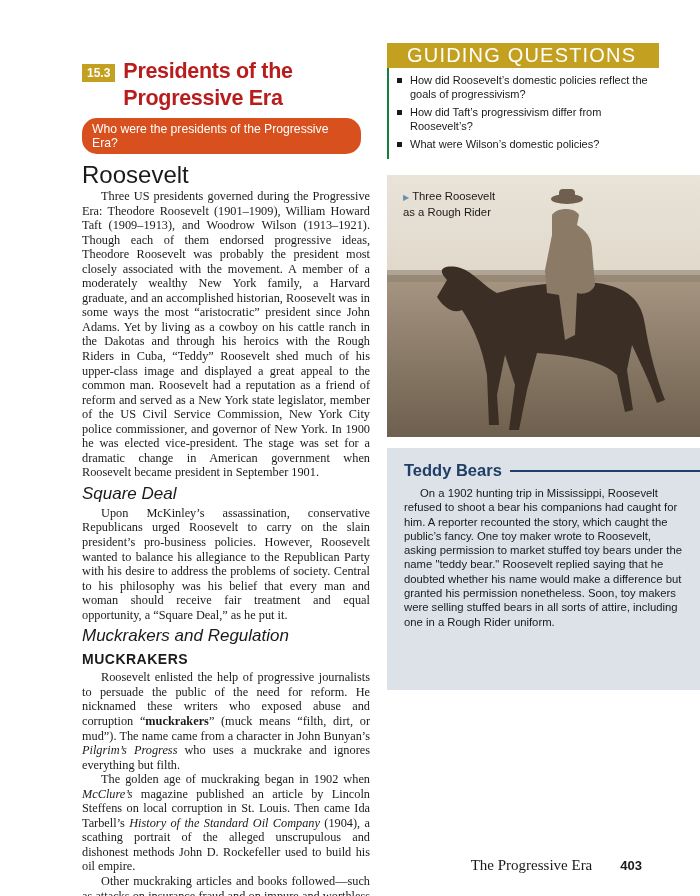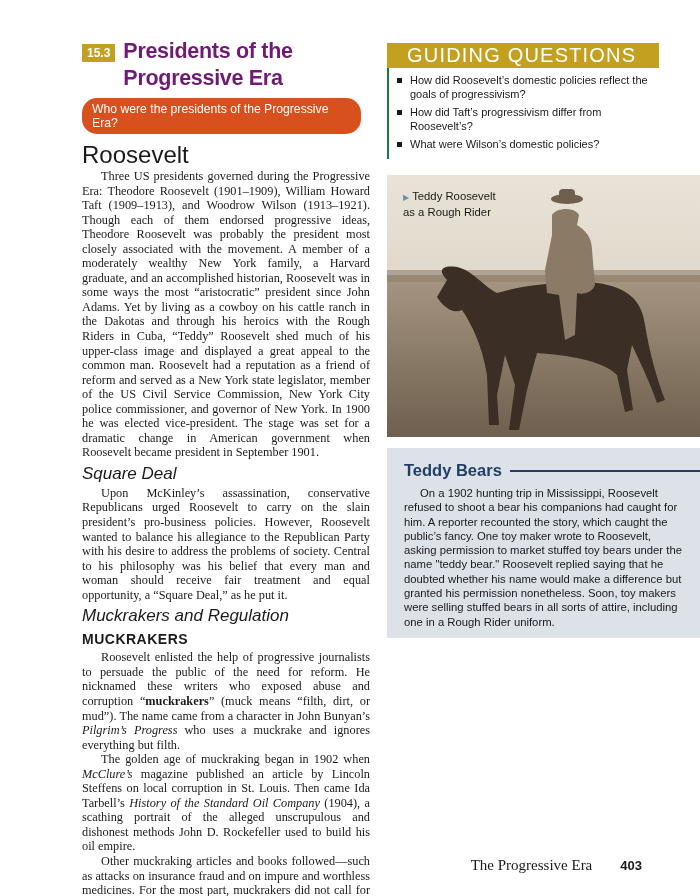--- a/index.html
+++ b/index.html
@@ -2,42 +2,42 @@
 <html><head>
 <meta charset="utf-8">
 <style>
   html, body { margin:0; padding:0; }
   body { width:700px; height:896px; background:#ffffff; position:relative; overflow:hidden; color:#1a1a1a; }
   .sans { font-family:"Liberation Sans", "DejaVu Sans", sans-serif; }
   .serif { font-family:"Liberation Serif", "DejaVu Serif", serif; }
 
   
   #left { position:absolute; left:82px; top:38px; width:288px; }
-  .title-row { display:flex; align-items:flex-start; }
+  .title-row { display:flex; align-items:flex-start;margin-top:20px; }
   .sec-badge { background:#c4a021; color:#fff; font-weight:bold; font-size:12px; padding:2px 5px; margin-top:6px; margin-right:8px; line-height:14px; }
-  .sec-title { font-weight:bold; font-size:21.5px; line-height:27px; color:#701a75; letter-spacing:-0.3px; }
+  .sec-title { font-weight:bold; font-size:21.5px; line-height:27px; color:#b91c1c; letter-spacing:-0.3px; }
   .essential { margin-top:6px; margin-left:0; background:#d9501f; color:#fff; font-size:12.2px; padding:4px 10px; line-height:14px; width:259px;border-radius:15px; }
   h2.main-h { font-weight:normal; font-size:24px; margin:9px 0 2px 0; line-height:24px; }
   h3.sub-h { font-style:italic; font-size:17px; font-weight:normal; margin:4px 0 2px 0; line-height:20px; }
   h4.cap-h { font-weight:bold; font-size:14px; letter-spacing:0.5px; margin:5px 0 2px 0; line-height:17px; }
   p.body { margin:0; font-size:12.3px; line-height:14.55px; text-indent:19px; text-align:justify; }
   p.body b { font-weight:bold; }
 
   
   #gq { position:absolute; left:387px; top:43px; width:272px; }
   .gq-head { background:#c4a021; color:#fff; font-size:20px; letter-spacing:1.2px; padding:5px 20px; line-height:15px; }
   .gq-body { border-left:2px solid #15803d; padding:6px 0 2px 8px; }
   .gq-item { display:flex; font-size:11px; line-height:13.5px; color:#1a1a1a; margin-bottom:5px; }
   .gq-bullet { width:5px; height:5px; background:#1a1a1a; margin-top:4px; margin-right:8px; flex-shrink:0; }
 
   #photo { position:absolute; left:387px; top:175px; width:313px; height:262px; overflow:hidden; background:#d8cfc0; }
   .caption { position:absolute; left:16px; top:14px; font-size:11.3px; line-height:14px; color:#1a1a1a; }
   .caption .tri { color:#6b8fb3; font-size:8px; margin-right:3px; }
 
-  #sidebar { position:absolute; left:387px; top:448px; width:313px; height:190px; background:#dde1e8; }
+  #sidebar { position:absolute; left:387px; top:448px; width:313px; height:242px; background:#dde1e8; }
   .sb-title-row { display:flex; align-items:center; padding:13px 0 0 17px; }
   .sb-title { font-weight:bold; font-size:16.5px; color:#1f3f66; white-space:nowrap; }
   .sb-rule { flex:1; height:2px; background:#1f3f66; margin-left:8px; }
   .sb-text { padding:6px 14px 0 17px; font-size:11.3px; line-height:14.3px; color:#1a1a1a; text-indent:16px; margin:0; }
 
   #footer { position:absolute; right:58px; top:857px; display:flex; align-items:baseline; }
   .f-title { font-size:15px; margin-right:28px; }
   .f-page { font-size:13px; font-weight:bold; }
 </style>
 </head>
@@ -100,21 +100,21 @@
     <rect x="0" y="100" width="313" height="162" fill="url(#field)"></rect>
     <rect x="0" y="95" width="313" height="12" fill="#8f8170" opacity="0.6"></rect>
 
     <path fill="#3b2e25" d="M60 105 C50 95 55 90 70 92 C85 95 95 110 110 118 C130 112 170 105 210 108 C240 112 255 125 258 150 C262 175 270 205 278 225 L270 228 C262 205 252 185 245 170 L240 195 L246 235 L238 237 L230 200 C215 185 180 180 150 178 L140 215 L132 255 L122 255 L128 210 L118 180 L110 220 L112 250 L102 250 L100 200 C95 170 85 150 75 135 C65 140 55 130 50 122 Z"></path>
 
     <path fill="#8a7a66" d="M165 40 C170 32 188 32 192 40 L190 50 C198 55 205 62 205 75 L208 110 C205 118 195 120 190 118 L188 160 L178 165 L172 120 L160 118 L158 95 L165 60 Z"></path>
     <ellipse cx="180" cy="24" rx="16" ry="5" fill="#6e5f4e"></ellipse>
     <rect x="172" y="14" width="16" height="11" rx="4" fill="#6e5f4e"></rect>
   </svg>
   <div class="caption sans">
-    <div><span class="tri">▶</span><span>Teddy Roosevelt</span></div>
+    <div><span class="tri">▶</span><span>Three Roosevelt</span></div>
     <div>as a Rough Rider</div>
   </div>
 </div>
 
 <div id="sidebar" class="sans">
   <div class="sb-title-row">
     <span class="sb-title">Teddy Bears</span>
     <span class="sb-rule"></span>
   </div>
   <p class="sb-text">On a 1902 hunting trip in Mississippi, Roosevelt refused to shoot a bear his companions had caught for him. A reporter recounted the story, which caught the public’s fancy. One toy maker wrote to Roosevelt, asking permission to market stuffed toy bears under the name "teddy bear." Roosevelt replied saying that he doubted whether his name would make a difference but granted his permission nonetheless. Soon, toy makers were selling stuffed bears in all sorts of attire, including one in a Rough Rider uniform.</p>

